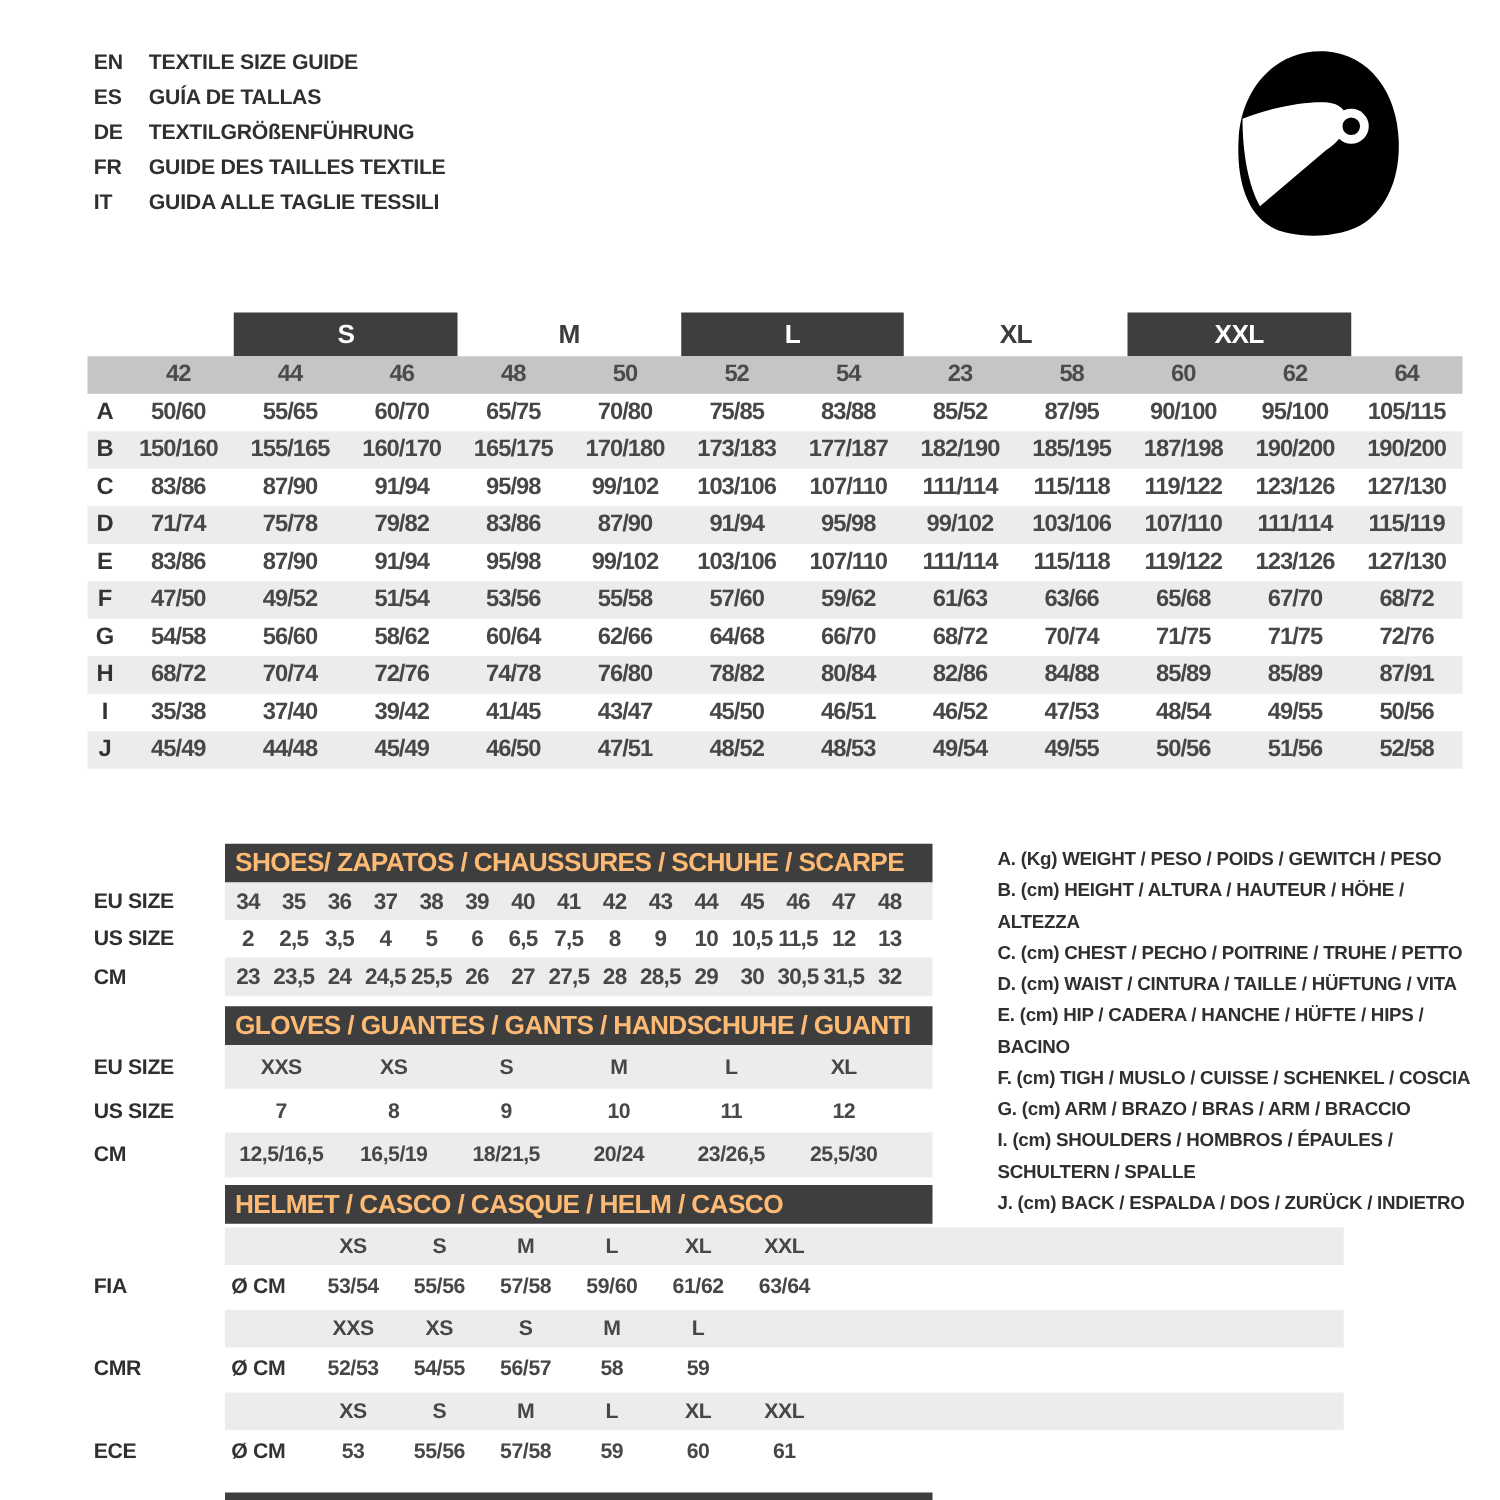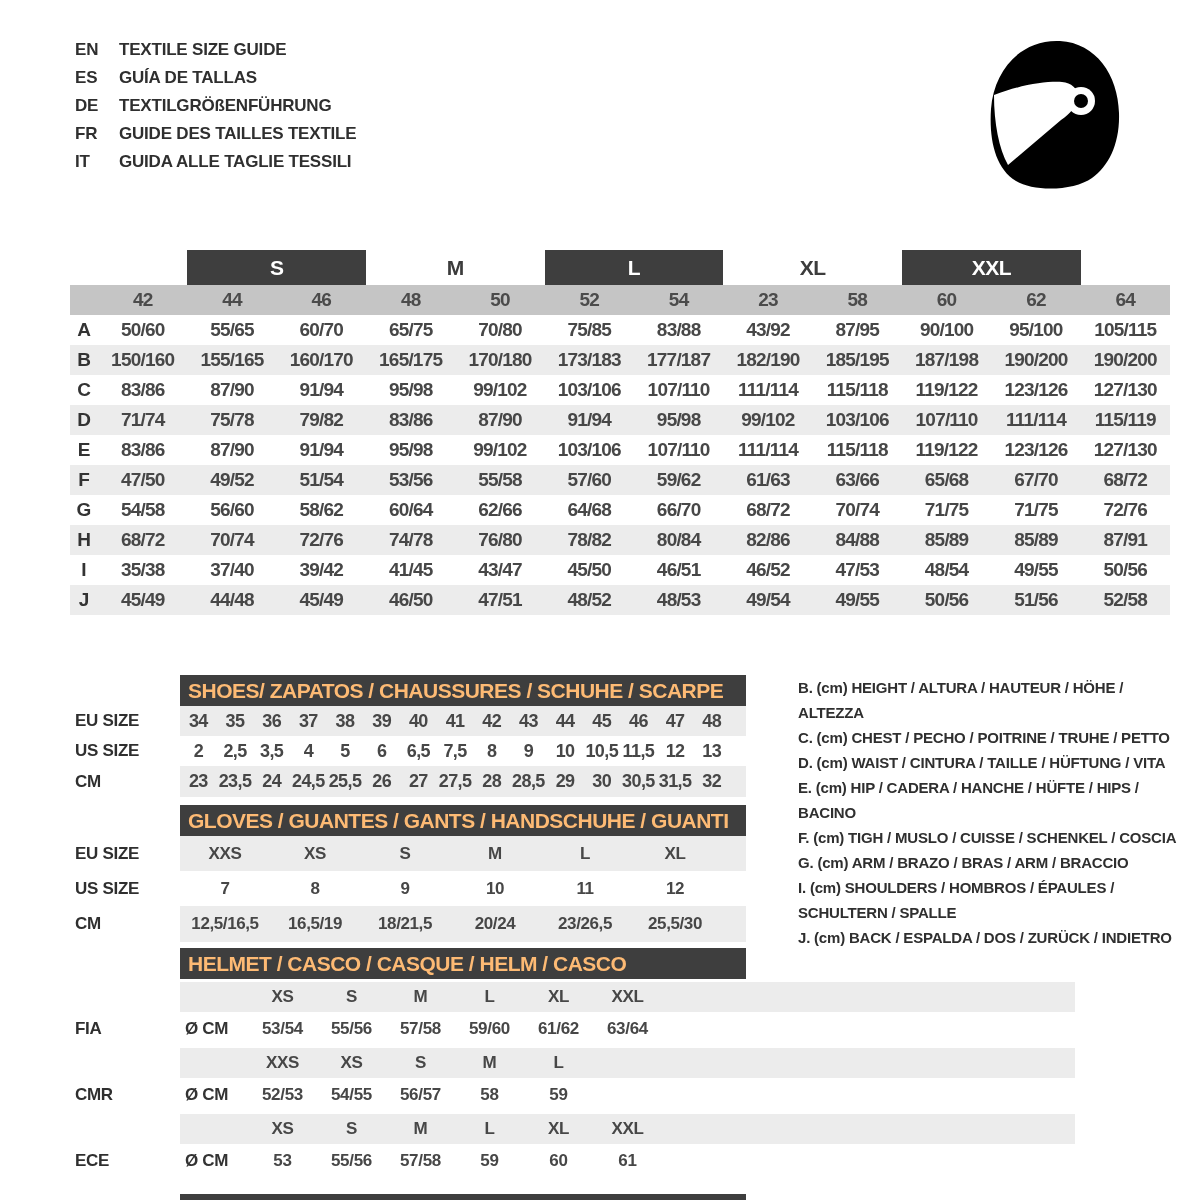--- a/index.html
+++ b/index.html
@@ -128,21 +128,21 @@
       </div>
       <div class="mrow">
         <div class="mkey">A</div>
         <div class="mcell">50/60</div>
         <div class="mcell">55/65</div>
         <div class="mcell">60/70</div>
         <div class="mcell">65/75</div>
         <div class="mcell">70/80</div>
         <div class="mcell">75/85</div>
         <div class="mcell">83/88</div>
-        <div class="mcell">43/92</div>
+        <div class="mcell">85/52</div>
         <div class="mcell">87/95</div>
         <div class="mcell">90/100</div>
         <div class="mcell">95/100</div>
         <div class="mcell">105/115</div>
       </div>
       <div class="mrow stripe">
         <div class="mkey">B</div>
         <div class="mcell">150/160</div>
         <div class="mcell">155/165</div>
         <div class="mcell">160/170</div>
@@ -276,20 +276,21 @@
         <div class="mcell">51/56</div>
         <div class="mcell">52/58</div>
       </div>
     </div>
 
   <div class="sec-title" id="shoesTitle">SHOES/ ZAPATOS / CHAUSSURES / SCHUHE / SCARPE</div>
   <div class="sec-title" id="glovesTitle">GLOVES / GUANTES / GANTS / HANDSCHUHE / GUANTI</div>
   <div class="sec-title" id="helmetTitle">HELMET / CASCO / CASQUE / HELM / CASCO</div>
 
   <div class="legend" id="legend">
+      <div class="legend-item">A. (Kg) WEIGHT / PESO / POIDS / GEWITCH / PESO</div>
       <div class="legend-item">B. (cm) HEIGHT / ALTURA / HAUTEUR / HÖHE / ALTEZZA</div>
       <div class="legend-item">C. (cm) CHEST / PECHO / POITRINE / TRUHE / PETTO</div>
       <div class="legend-item">D. (cm) WAIST / CINTURA / TAILLE / HÜFTUNG / VITA</div>
       <div class="legend-item">E. (cm) HIP / CADERA / HANCHE / HÜFTE / HIPS / BACINO</div>
       <div class="legend-item">F. (cm) TIGH / MUSLO / CUISSE / SCHENKEL / COSCIA</div>
       <div class="legend-item">G. (cm) ARM / BRAZO / BRAS / ARM / BRACCIO</div>
       <div class="legend-item">I. (cm) SHOULDERS / HOMBROS / ÉPAULES / SCHULTERN / SPALLE</div>
       <div class="legend-item">J. (cm) BACK / ESPALDA / DOS / ZURÜCK / INDIETRO</div>
     </div>
 

